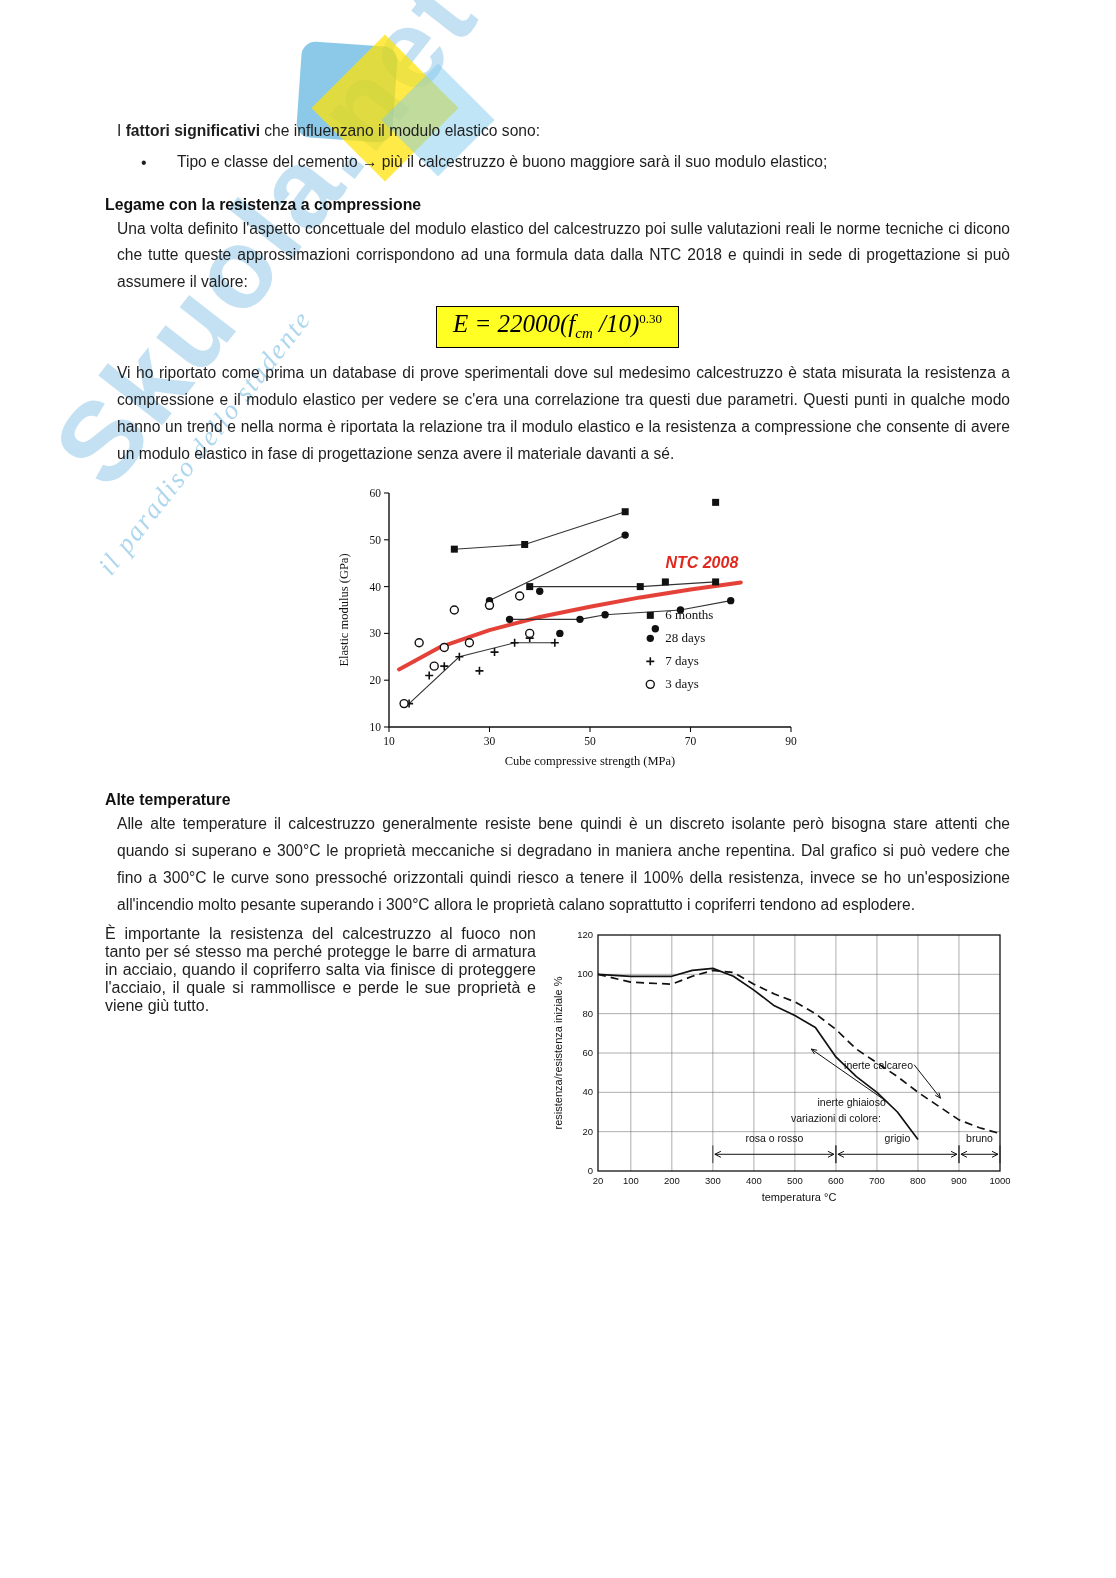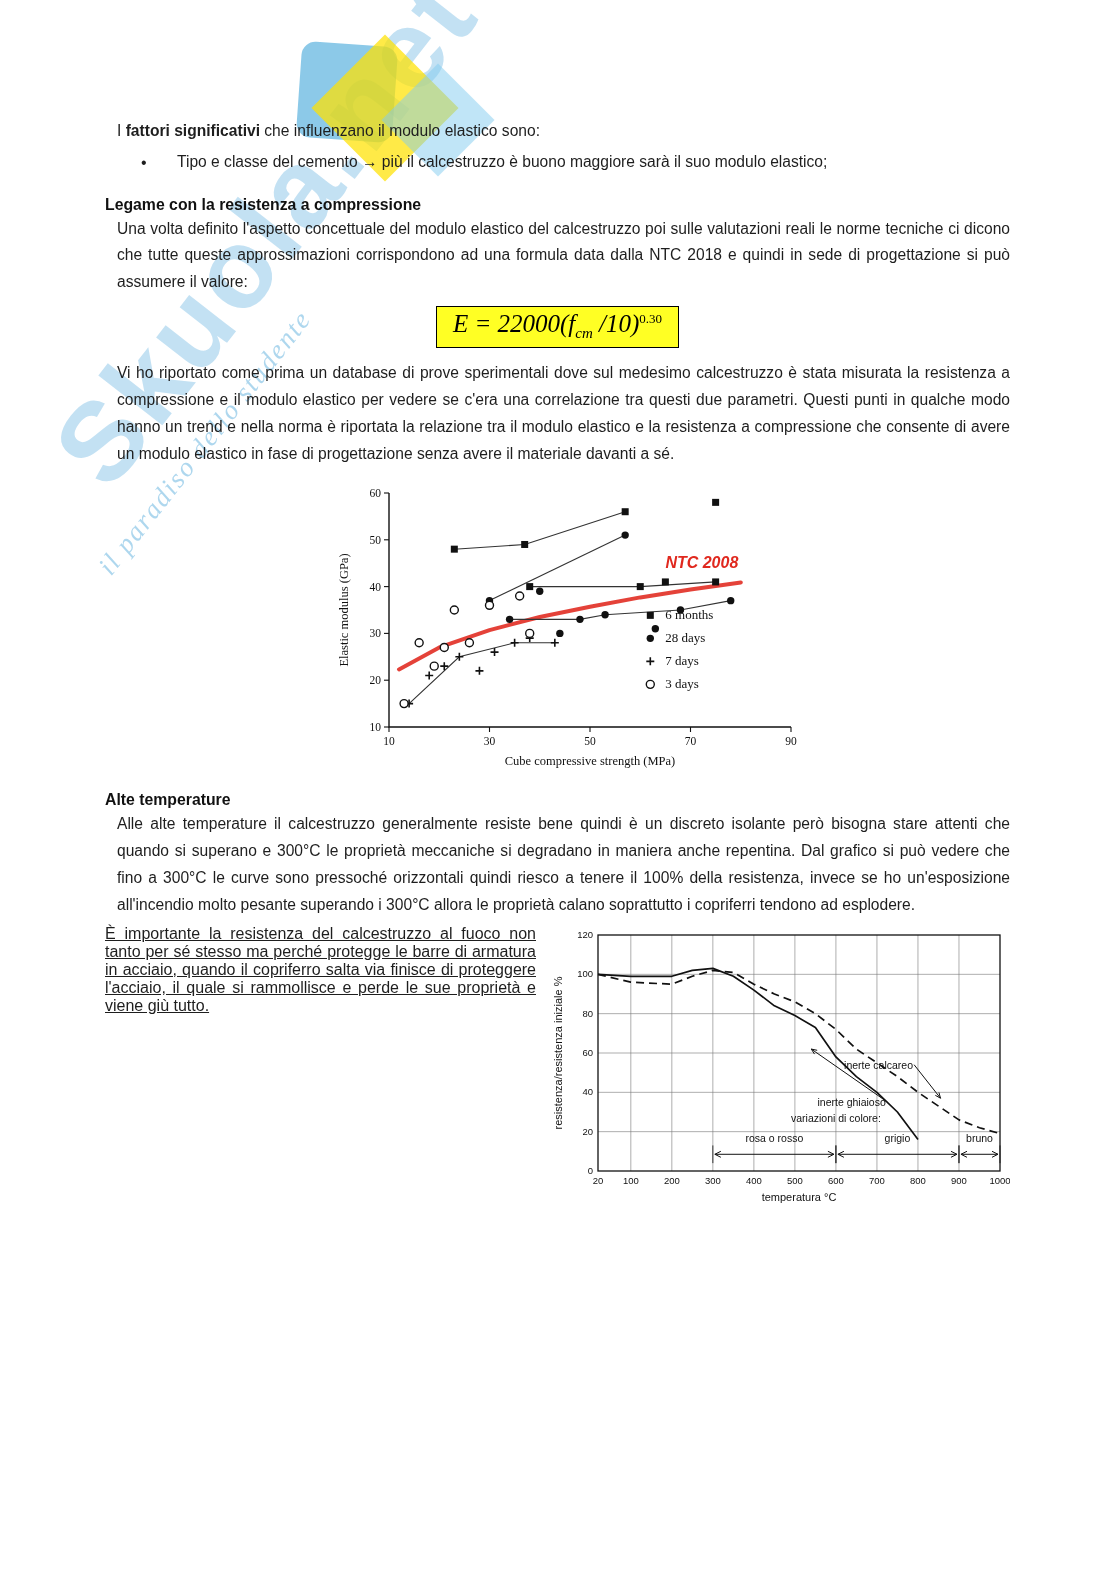--- a/index.html
+++ b/index.html
@@ -20,21 +20,21 @@
   h3.heading{font-size:15.8px;font-weight:bold;margin:20px 0 2px 0;color:#111;}
   .formula-row{text-align:center;margin:10px 0 12px 0;}
   .formula{
     display:inline-block;background:#ffff24;border:1.6px solid #000;
     padding:3px 16px 5px 16px;
     font-family:"Liberation Serif",serif;font-style:italic;font-size:25px;color:#000;
   }
   .formula sub{font-size:15px;font-style:italic;}
   .formula sup{font-size:13px;font-style:normal;}
   .chart1-wrap{margin:12px 0 6px 228px;width:474px;}
-  .two-col{display:flex;align-items:flex-start;gap:14px;margin-top:6px;text-decoration:underline;}
+  .two-col{display:flex;align-items:flex-start;gap:14px;margin-top:6px;}
   .two-col .col-text{width:442px;text-align:justify;}
   .two-col .col-chart{flex:1;}
   
   .c1tick{font:11.5px "Liberation Serif",serif;fill:#111;}
   .c1axis{font:12.5px "Liberation Serif",serif;fill:#111;}
   .c1leg{font:13px "Liberation Serif",serif;fill:#111;}
   .ntc{font:bold italic 16px "Liberation Sans",sans-serif;}
   .c2tick{font:9.5px "Liberation Sans",sans-serif;fill:#111;}
   .c2axis{font:11px "Liberation Sans",sans-serif;fill:#111;}
   .c2lab{font:10.5px "Liberation Sans",sans-serif;fill:#111;}

